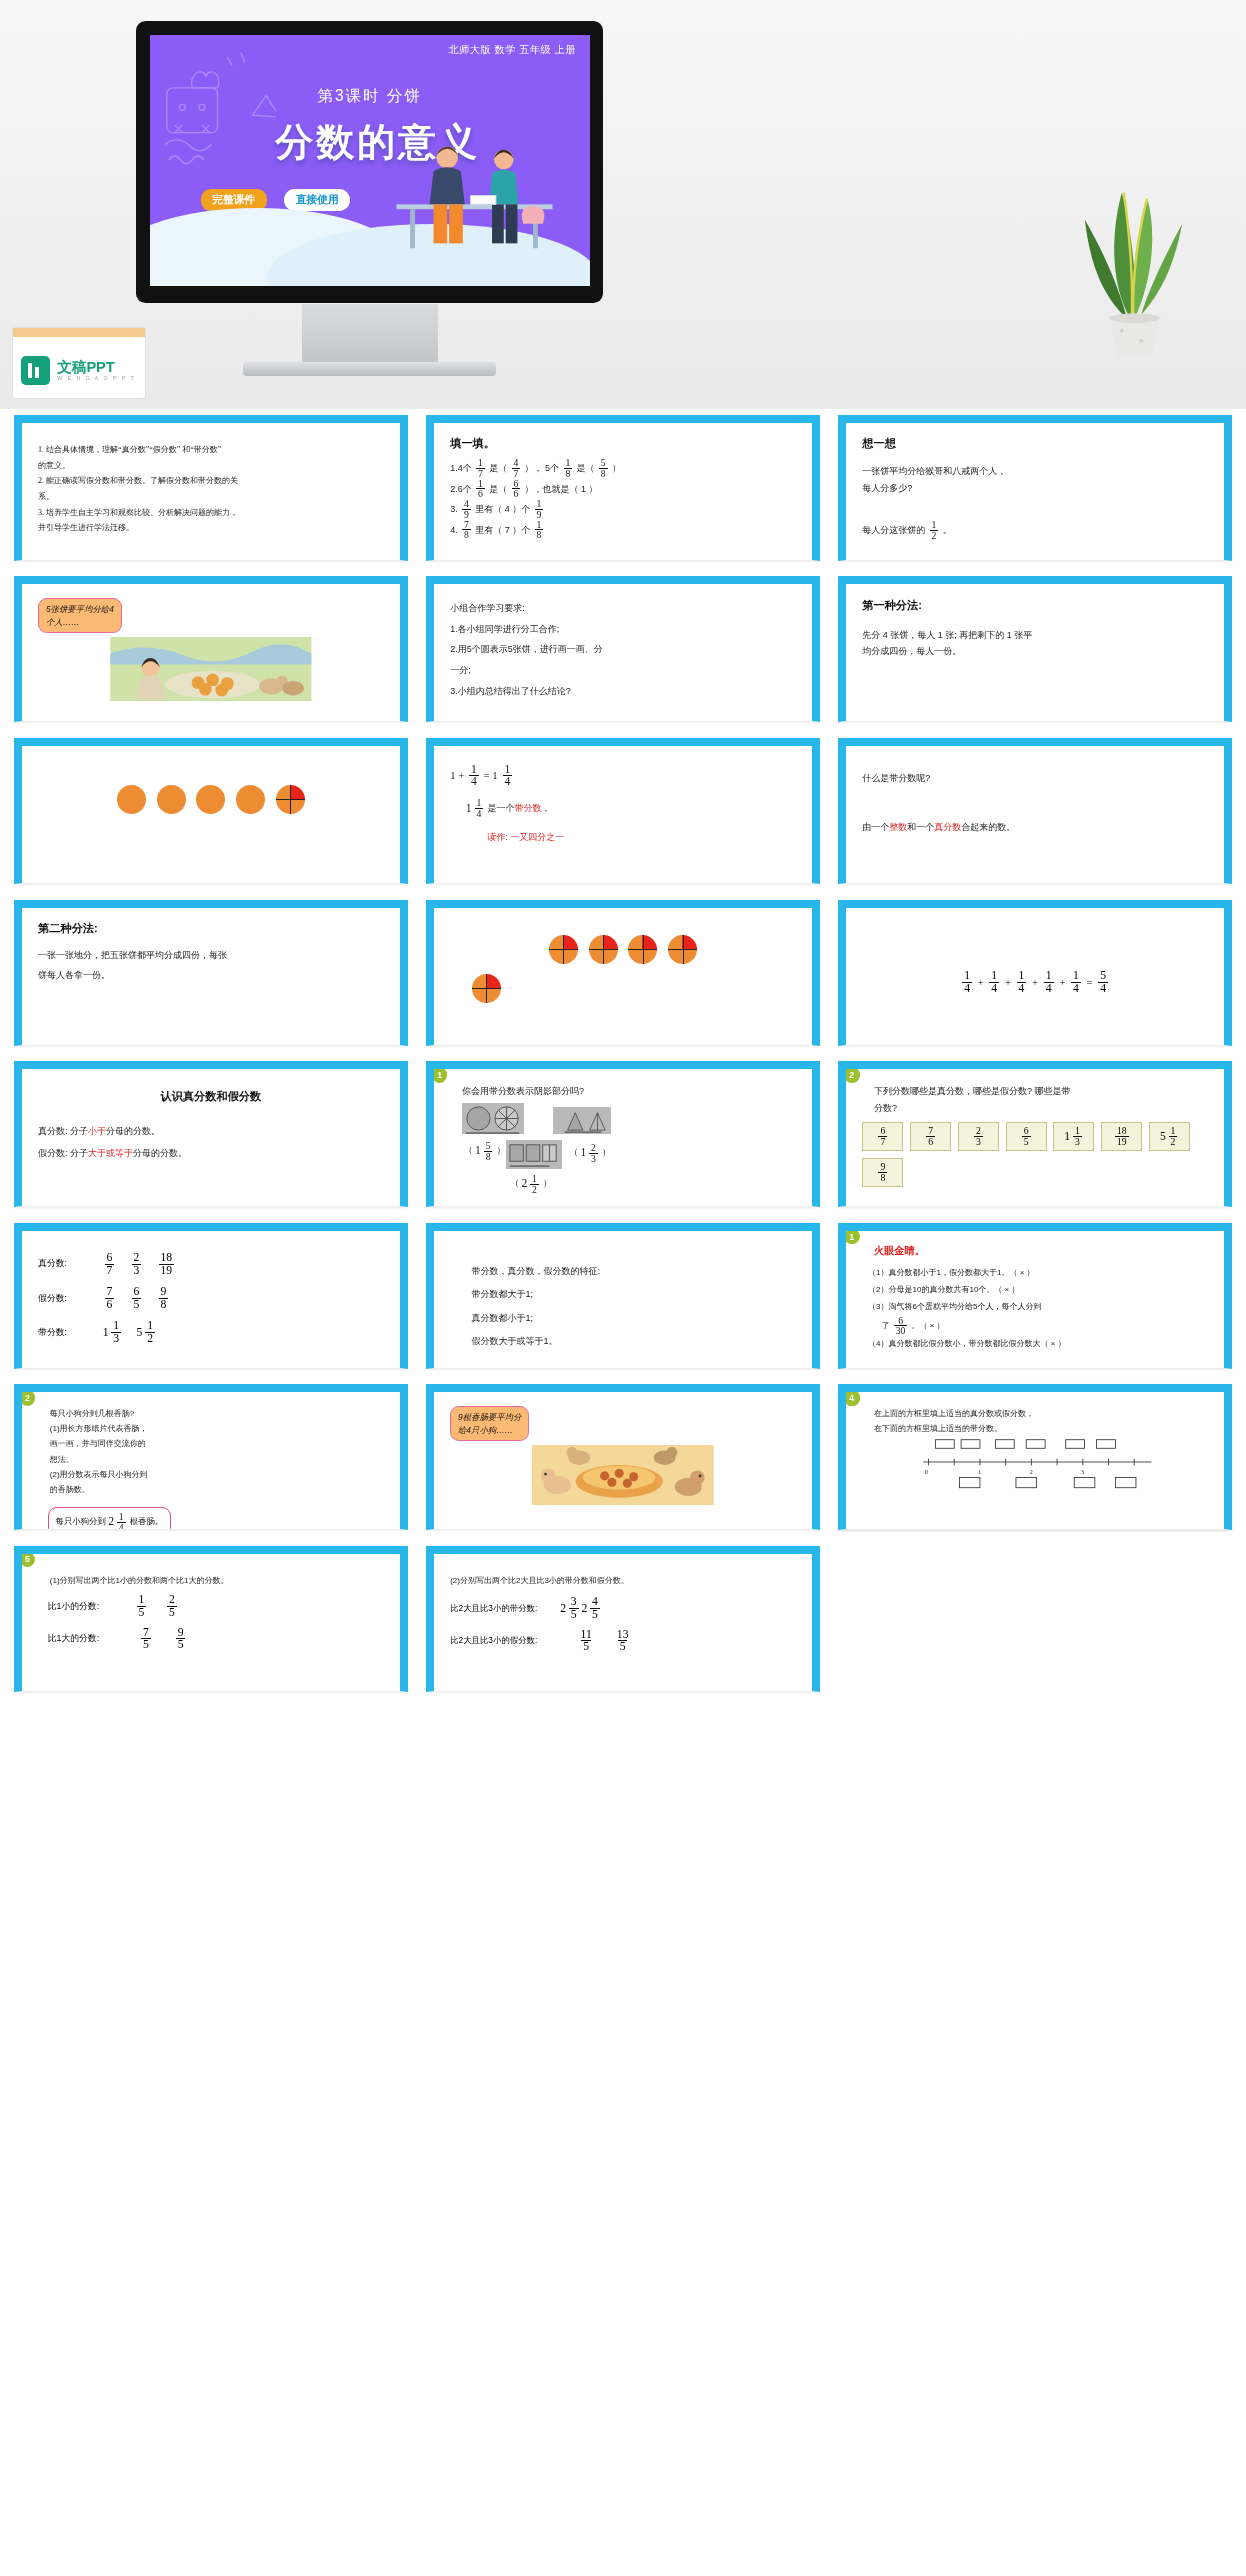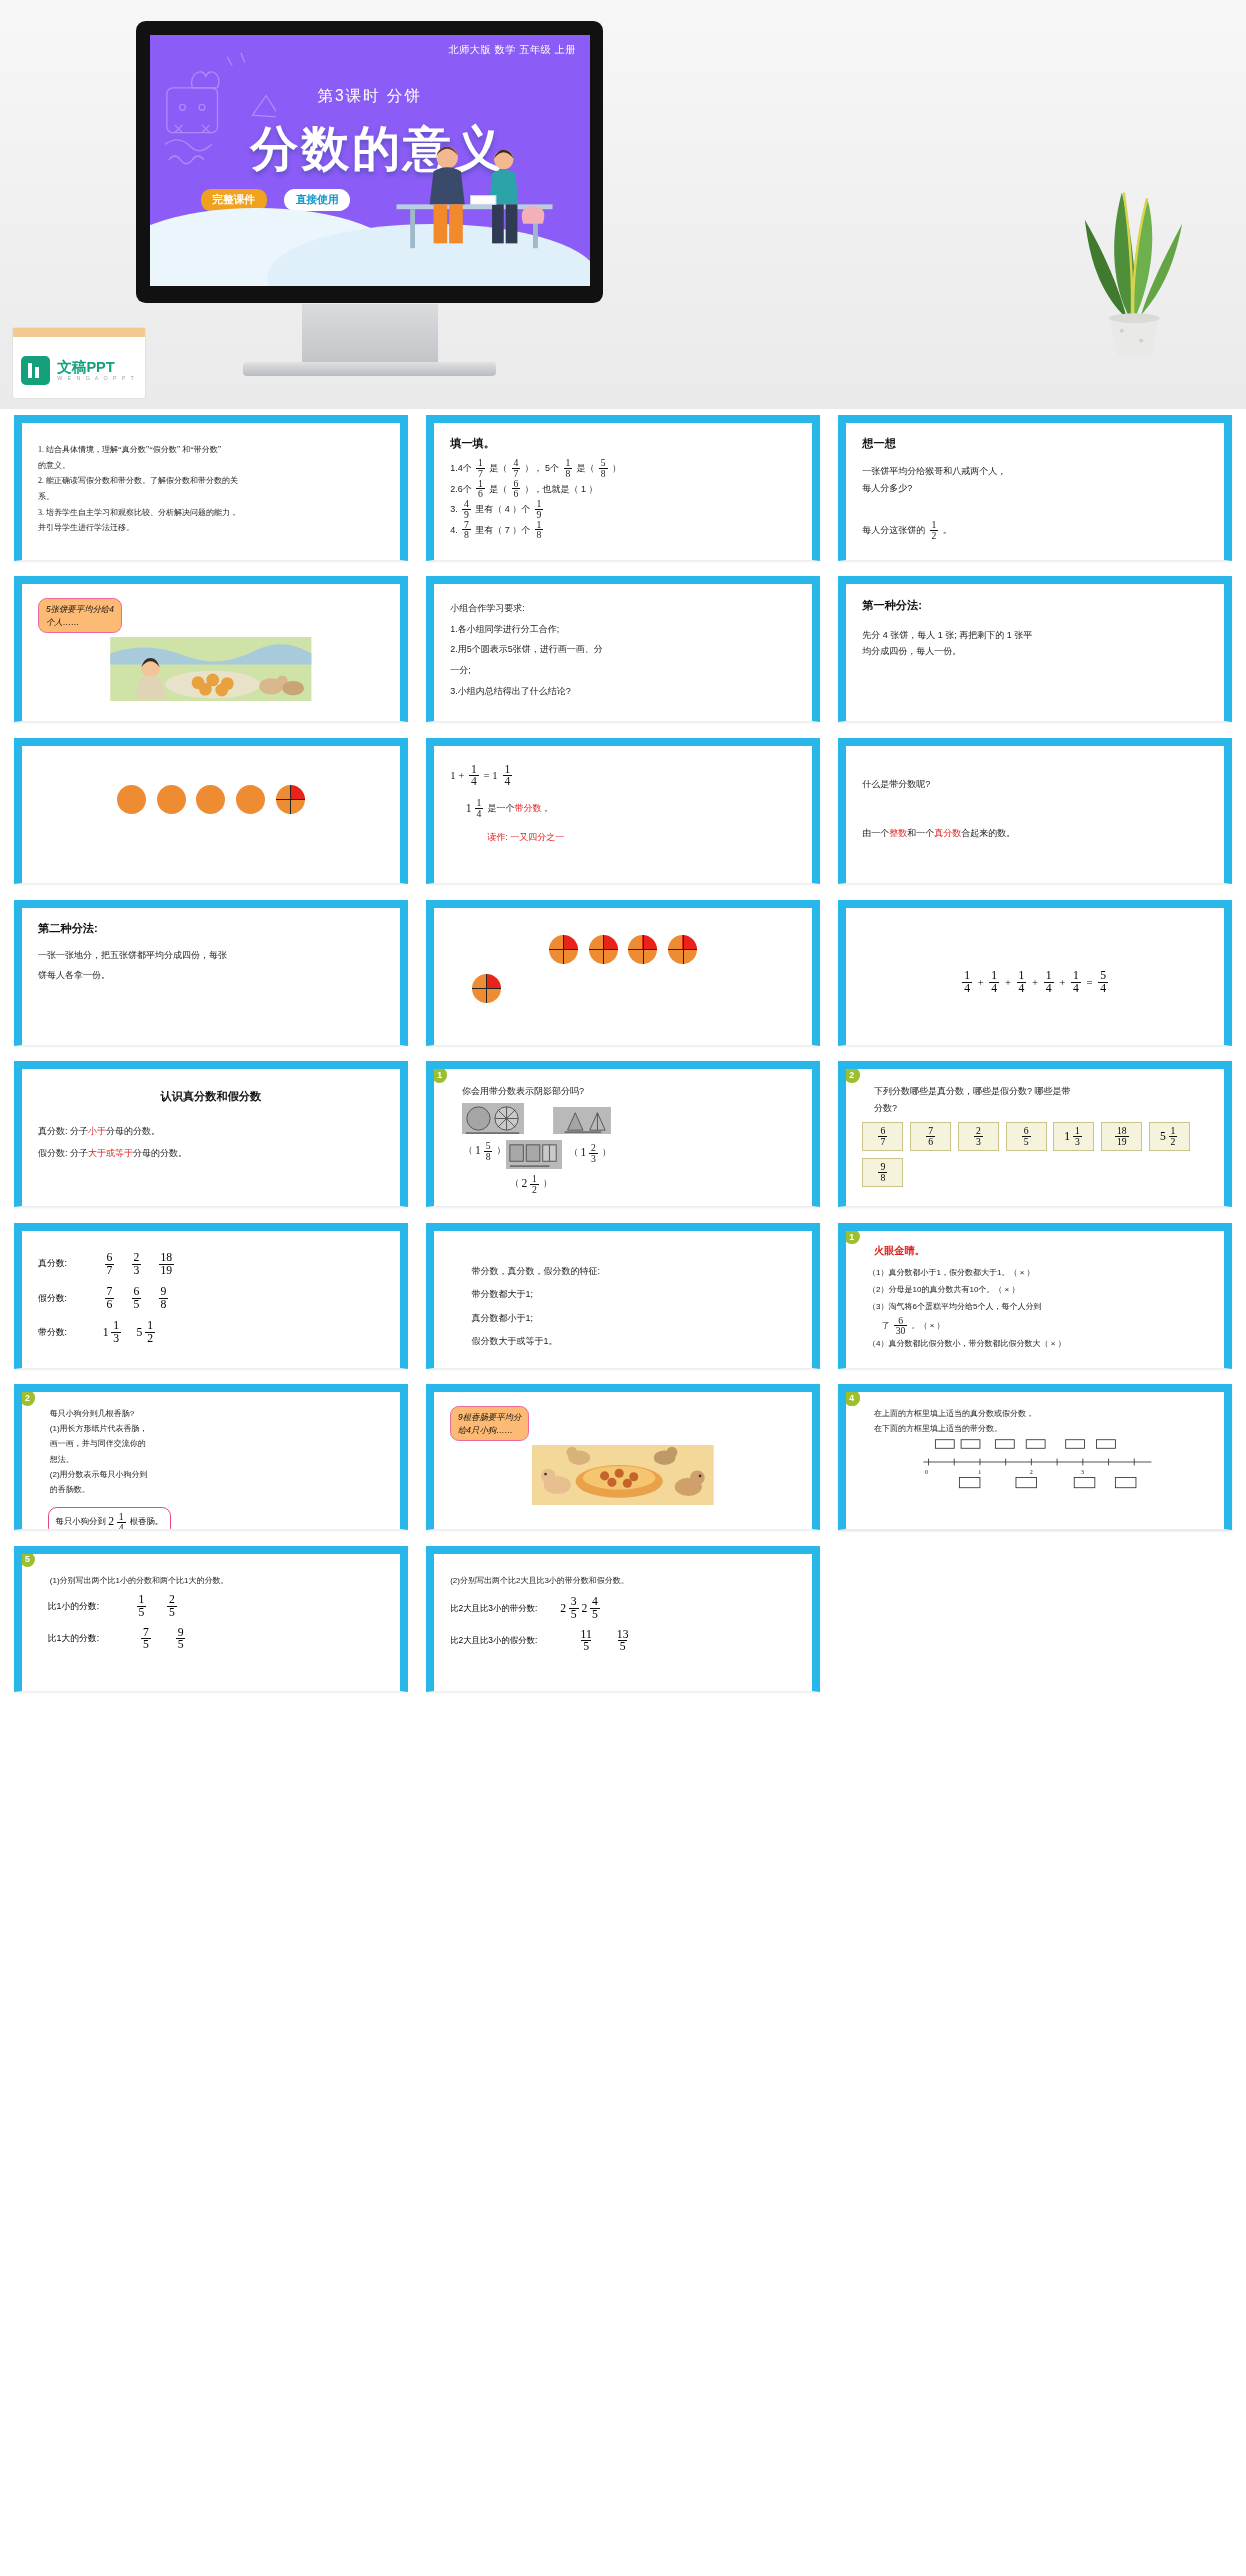--- a/index.html
+++ b/index.html
@@ -16,21 +16,21 @@
       background:#111; border-radius:9.7px; padding:13.6px 13.6px 0 13.6px; }
   .slide { position:relative; width:440px; height:251px; background:#8b5cf6;
       overflow:hidden; }
   .slide-doodle { position:absolute; left:9.7px; top:11.7px; width:117px; height:146px;
       opacity:.38; }
   .tb-label { position:absolute; right:13.6px; top:7.8px; color:#fff; font-size:10.2px;
       letter-spacing:0.5px; white-space:nowrap; }
   .sub-title { position:absolute; left:0; right:0; top:51px; text-align:center;
       color:#fff; font-size:15.6px; letter-spacing:1.9px; }
   .main-title { position:absolute; left:16px; right:0; top:82px; text-align:center;
-      color:#fff; font-size:48px; font-weight:bold; letter-spacing:2.9px;
+      color:#fff; font-size:38px; font-weight:bold; letter-spacing:2.9px;
       text-shadow:0 2.9px 5.8px rgba(0,60,90,.35); }
   .pills { position:absolute; left:51px; top:154px; display:flex; gap:17.5px; }
   .pill { background:#f0a11e; color:#fff; font-size:10.7px; padding:3.9px 11.7px;
       border-radius:9.7px; font-weight:bold; }
   .pill.alt { background:#ffffff; color:#1194c9; border-radius:10.7px; }
   .cloud { position:absolute; left:-39px; bottom:-29px; width:292px; height:107px;
       background:#eaf6fc; border-radius:50%; }
   .cloud2 { position:absolute; left:117px; bottom:-45px; width:331px; height:107px;
       background:#dff0fa; border-radius:50%; }
   .desk { position:absolute; right:17.5px; bottom:29px; width:195px; height:117px; }
@@ -411,21 +411,21 @@
         <div class="bd red" style="margin-top:9.7px;padding-left:37px">
           <span>读作:</span> <span>一又四分之一</span>
         </div>
       </div>
     </div>
 
     <div class="card">
       <div class="shadow-l"></div>
       <div class="shadow-r"></div>
       <div class="card-inner">
-        <div class="bd" style="margin-top:16px">什么是带分数呢?</div>
+        <div class="bd" style="margin-top:10px">什么是带分数呢?</div>
         <div class="bd" style="margin-top:33px">
           <span>由一个</span><span class="red">整数</span><span>和一个</span><span class="red">真分数</span><span>合起来的数。</span>
         </div>
       </div>
     </div>
   </div>
 
   <div class="row">
     <div class="card">
       <div class="shadow-l"></div>

